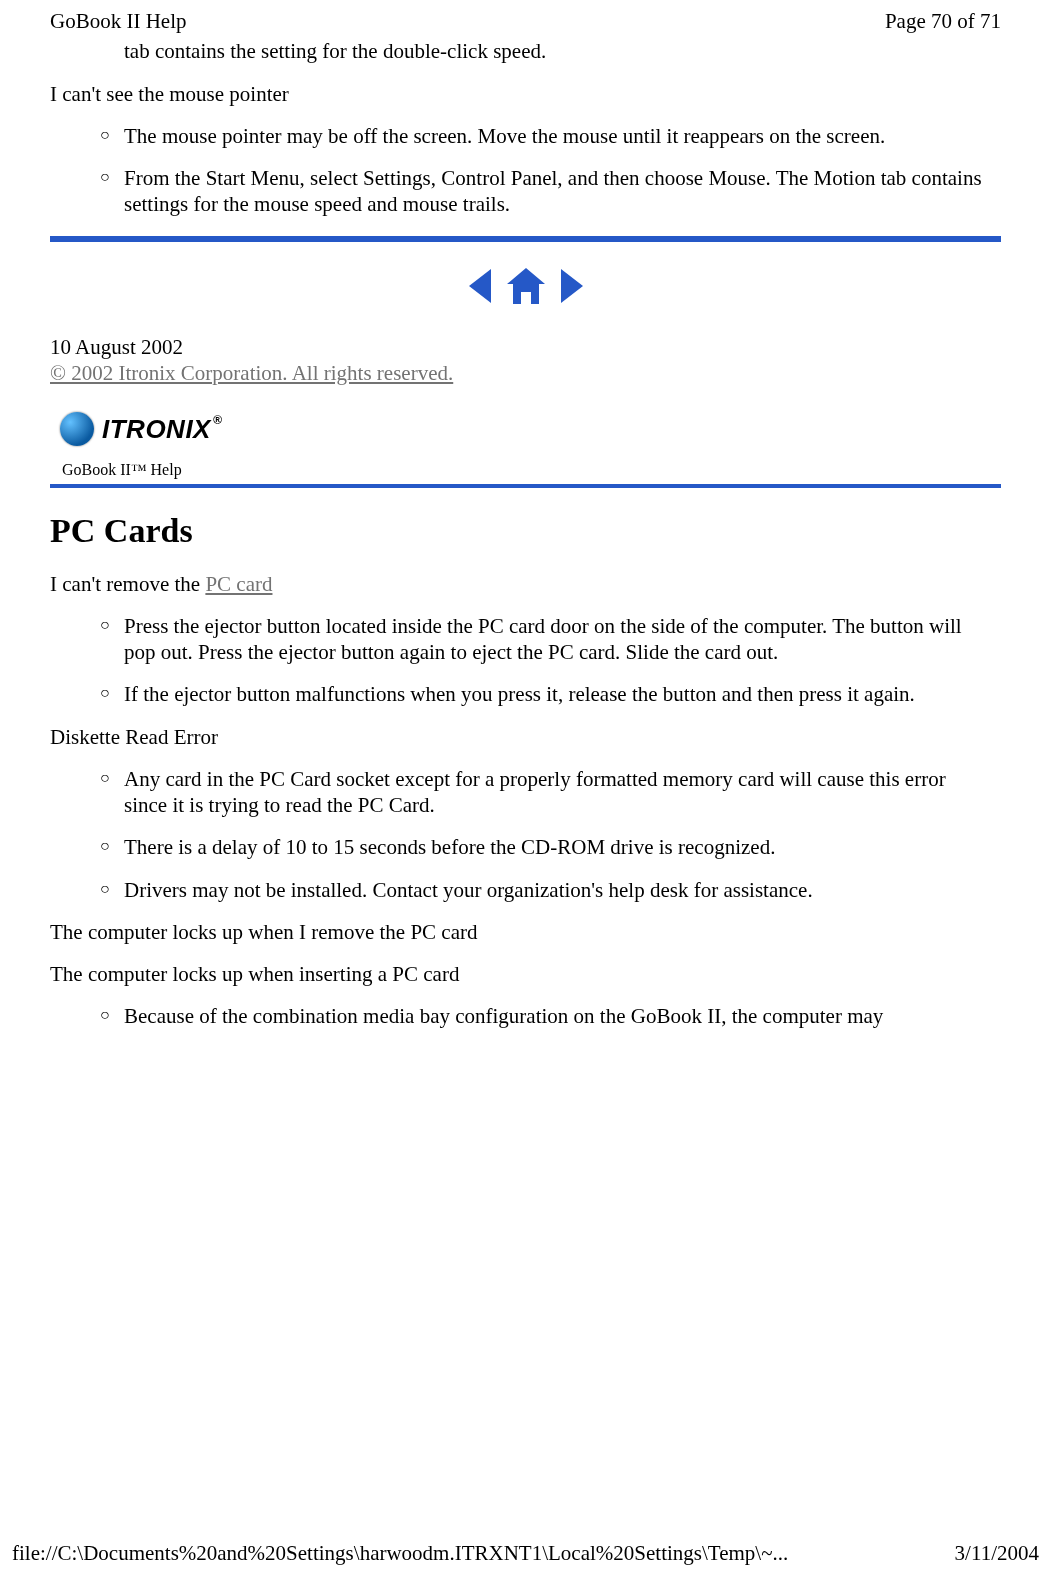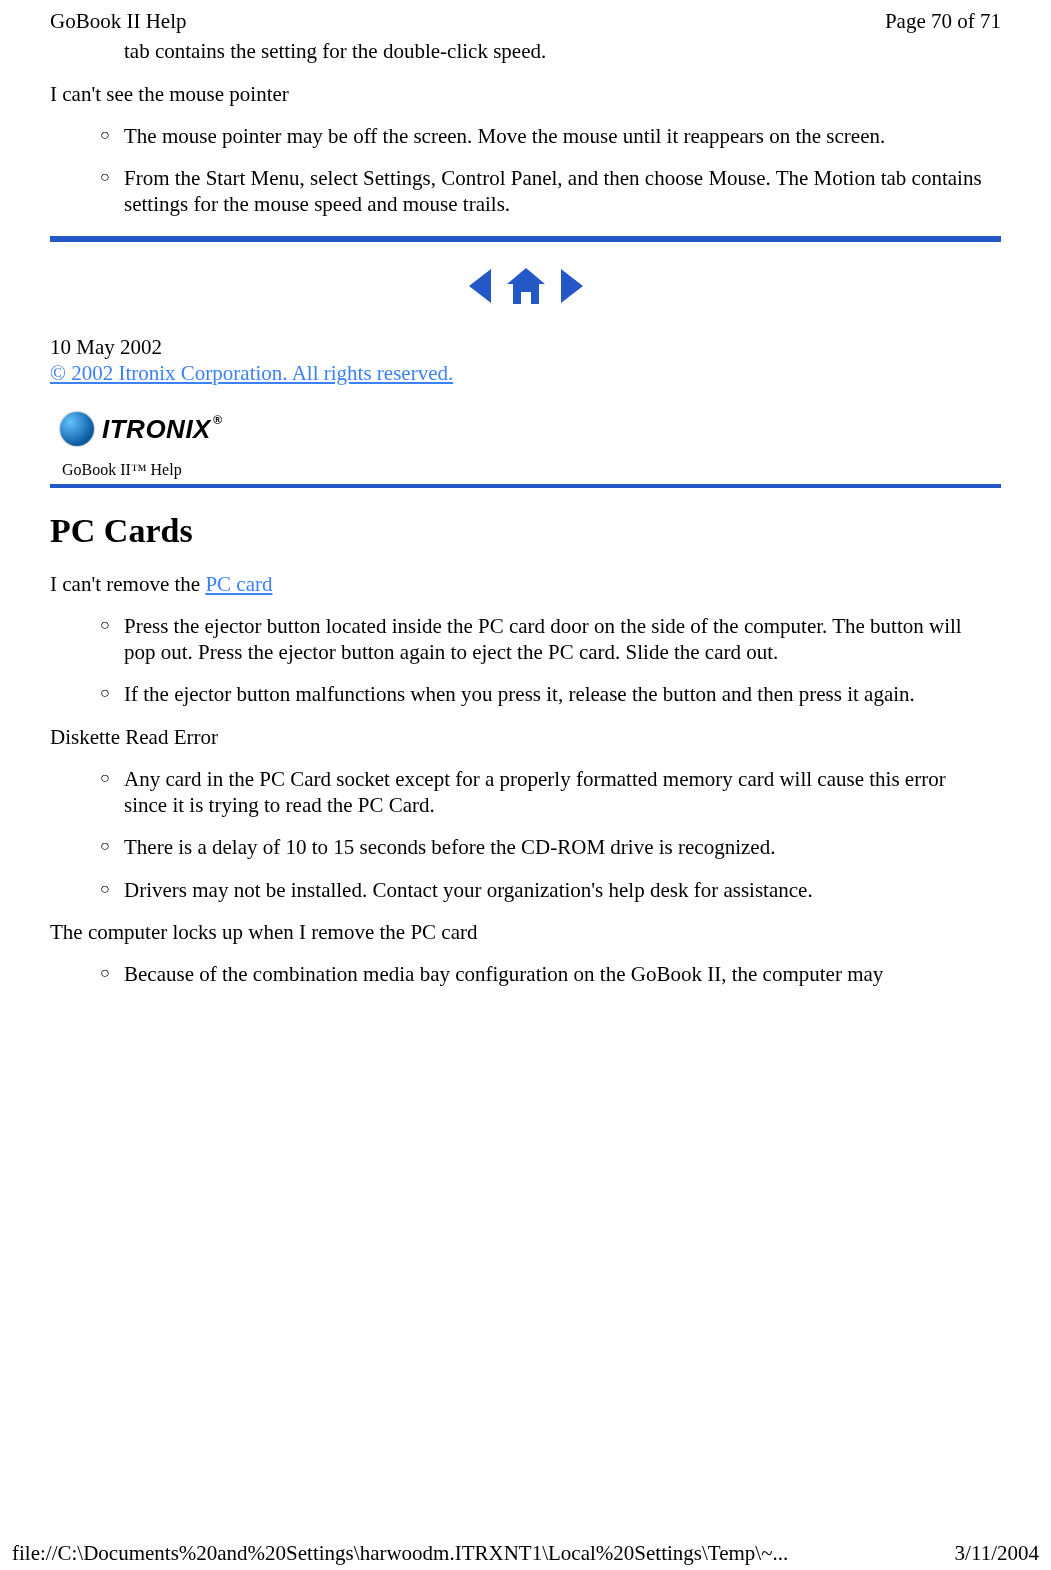--- a/index.html
+++ b/index.html
@@ -65,21 +65,21 @@
     justify-content: center;
     align-items: center;
     gap: 14px;
     margin: 6px 0 28px 0;
   }
   .nav-row svg { display: block; }
   .doc-id, .doc-date {
     margin: 0;
   }
   a.link {
-    color: #3b82f6;
+    color: #737373;
     text-decoration: underline;
   }
   .logo-row {
     margin: 26px 0 12px 10px;
     display: flex;
     align-items: center;
     gap: 8px;
   }
   .logo-text {
     font-family: Arial, Helvetica, sans-serif;
@@ -160,21 +160,21 @@
           <polygon points="21,2 40,18 34,18 34,38 26,38 26,26 16,26 16,38 8,38 8,18 2,18" fill="#2558c7"></polygon>
         </svg>
       </span>
       <span>
         <svg width="22" height="34" viewBox="0 0 22 34">
             <polygon points="0,0 0,34 22,17" fill="#2558c7"></polygon>
           </svg>
       </span>
     </div>
 
-    <p class="doc-date">10 May 2002</p>
+    <p class="doc-date">10 August 2002</p>
     <a href="#" class="link">© 2002 Itronix Corporation.  All rights reserved.</a>
 
     
     <div class="logo-row">
       <span class="globe"></span>
       <span class="logo-text">
         <span>ITRONIX</span><span class="logo-r">®</span>
       </span>
     </div>
 
@@ -197,20 +197,21 @@
       <li>Any card in the PC Card socket except for a properly formatted memory card will cause this error since it is trying to read the PC Card.</li>
     </ul>
 
     <ul class="sub-list">
       <li>There is a delay of 10 to 15 seconds before the CD-ROM drive is recognized.</li>
       <li>Drivers may not be installed. Contact your organization's help desk for assistance.</li>
     </ul>
 
     <p class="plain-p">The computer locks up when I remove the PC card</p>
 
+    <p class="plain-p">The computer locks up when inserting a PC card</p>
     <ul class="sub-list">
       <li>Because of the combination media bay configuration on the GoBook II, the computer may</li>
     </ul>
 
   </div>
 
   <div class="footer-row">
     <span>file://C:\Documents%20and%20Settings\harwoodm.ITRXNT1\Local%20Settings\Temp\~...</span>
     <span>3/11/2004</span>
   </div>

